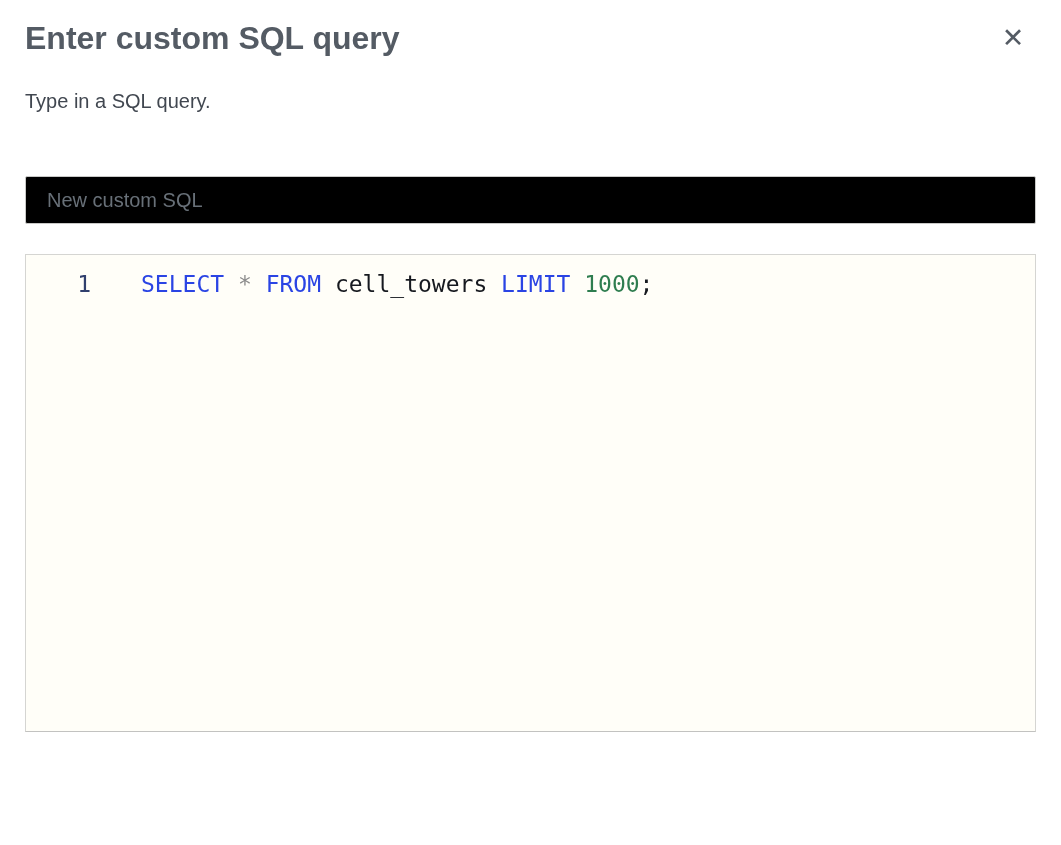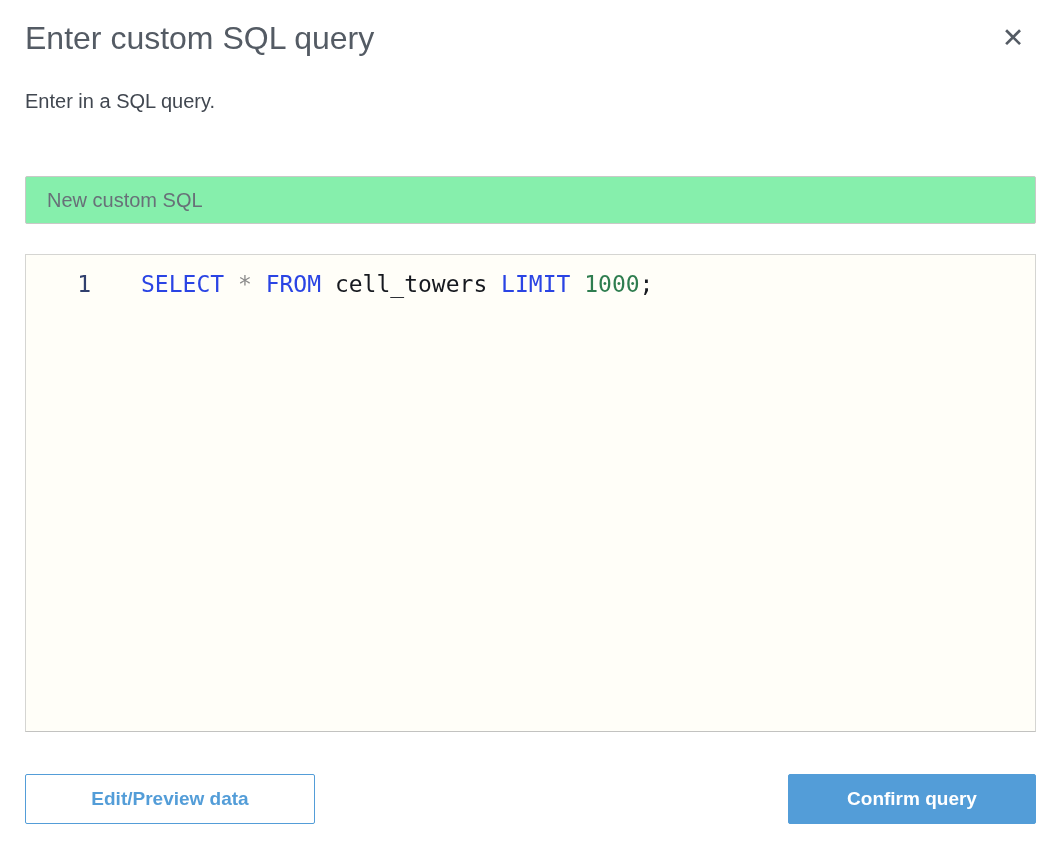--- a/index.html
+++ b/index.html
@@ -20,21 +20,21 @@
     height: 100%;
     padding: 18px 25px 0 25px;
   }
   .header {
     position: relative;
   }
   .title {
     margin: 0;
     font-size: 32px;
     line-height: 40px;
-    font-weight: 400;
+    font-weight: 700;
     color: #545b64;
   }
   .close-btn {
     position: absolute;
     top: 2px;
     right: 5px;
     width: 36px;
     height: 36px;
     padding: 0;
     border: none;
@@ -54,21 +54,21 @@
     color: #414750;
   }
   .name-input {
     display: block;
     margin-top: 62px;
     width: 1011px;
     height: 48px;
     padding: 0 21px;
     border: 1px solid #c9c9c7;
     border-radius: 2px;
-    background: #86efac;
+    background: #000000;
     color: #687078;
     font-size: 20px;
     font-family: "Liberation Sans", sans-serif;
     outline: none;
   }
   .editor {
     margin-top: 30px;
     width: 1011px;
     height: 478px;
     border: 1px solid #d5d5d2;
@@ -136,29 +136,25 @@
 </head>
 <body>
 
 <div class="dialog">
 
   <div class="header">
     <h1 class="title">Enter custom SQL query</h1>
     <button class="close-btn">✕</button>
   </div>
 
-  <p class="subtitle">Enter in a SQL query.</p>
+  <p class="subtitle">Type in a SQL query.</p>
 
   <input class="name-input" type="text" value="New custom SQL" style="">
 
   <div class="editor">
     <div class="code-row">
       <div class="gutter">1</div>
       <div class="code" id="code-line"><span class="tok-keyword">SELECT</span><span class="tok-plain"> </span><span class="tok-operator">*</span><span class="tok-plain"> </span><span class="tok-keyword">FROM</span><span class="tok-plain"> </span><span class="tok-identifier">cell_towers</span><span class="tok-plain"> </span><span class="tok-keyword">LIMIT</span><span class="tok-plain"> </span><span class="tok-number">1000</span><span class="tok-punctuation">;</span></div>
     </div>
   </div>
 
-  <div class="footer">
-    <button class="btn btn-outline">Edit/Preview data</button>
-    <button class="btn btn-solid">Confirm query</button>
-  </div>
 
 </div>
 
 </body></html>

